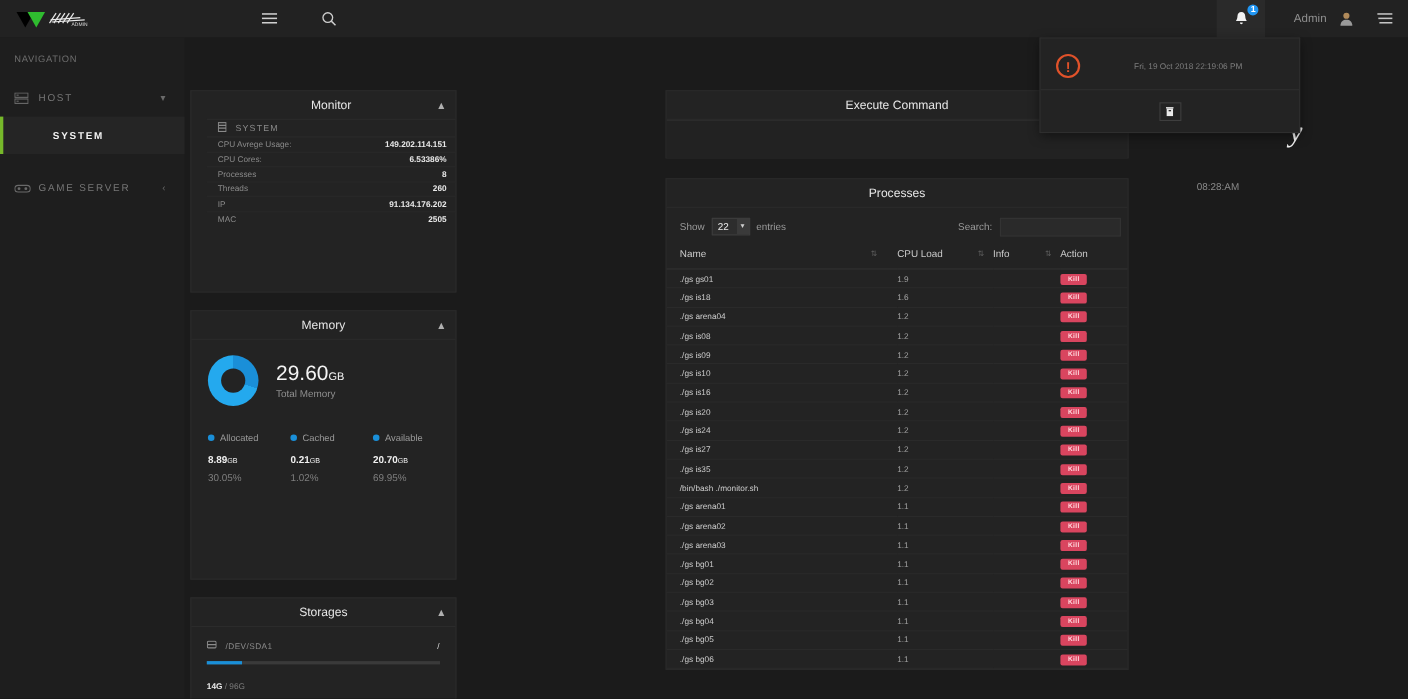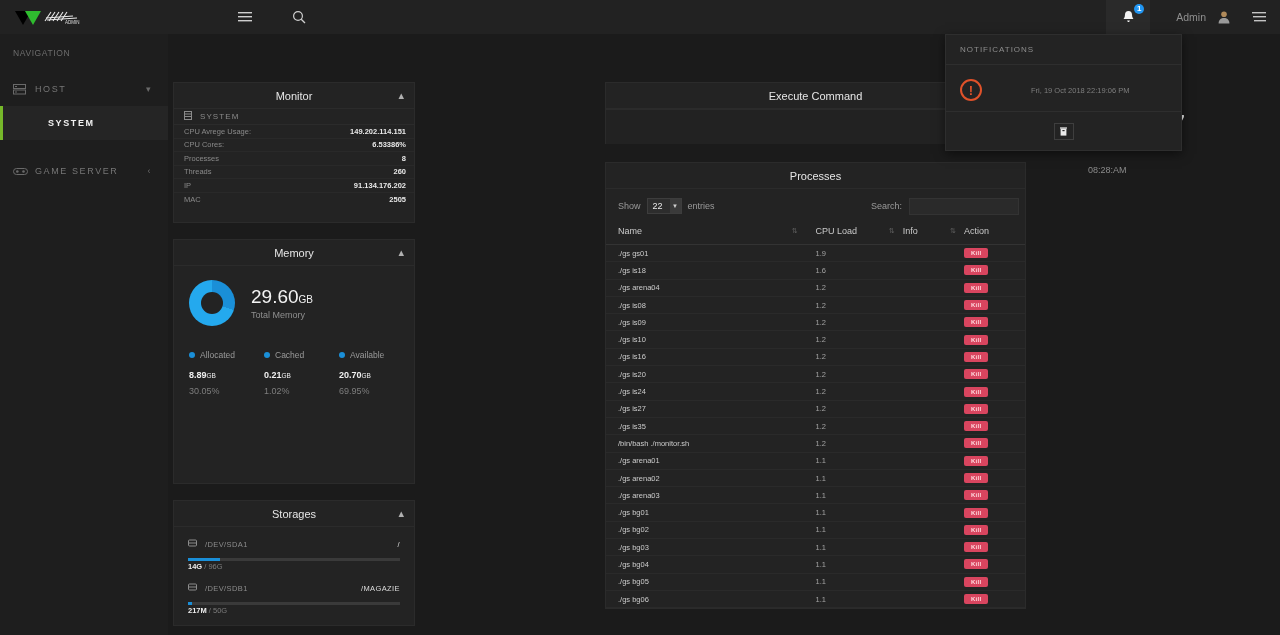--- a/index.html
+++ b/index.html
@@ -77,21 +77,21 @@
     height: 26px; display: flex; align-items: center; justify-content: center;
     position: relative; font-size: 11px; color: #e6e6e6;
     border-bottom: 1px solid #2b2b2b;
   }
   .card-head .collapse {
     position: absolute; right: 10px; top: 6px; color: #b0b0b0; font-size: 11px; cursor: pointer;
   }
 
   
   .col-left { position: absolute; left: 173px; top: 82px; width: 242px; }
-  .monitor-card { height: 141px; }
+  .monitor-card { height: 184px; padding-left: 14px; }
   .mon-sub {
     height: 16px; display: flex; align-items: center; padding-left: 10px; gap: 8px;
     font-size: 8px; letter-spacing: 1.1px; color: #8a8a8a; border-bottom: 1px solid #2b2b2b;
   }
   .mon-row {
     height: 13.5px; display: flex; align-items: center; justify-content: space-between;
     padding: 0 8px 0 10px; font-size: 7.5px; border-bottom: 1px solid #292929;
   }
   .mon-row .k { color: #8a8a8a; }
   .mon-row .v { color: #e8e8e8; font-weight: bold; }
@@ -115,21 +115,21 @@
   .mem-col .val span { font-size: 6.5px; font-weight: normal; }
   .mem-col .pct { font-size: 9px; color: #7e7e7e; margin-top: 6px; }
 
   .storage-card { margin-top: 16px; }
   .st-item { padding: 12px 14px 0 14px; }
   .st-head { display: flex; align-items: center; font-size: 7.5px; color: #8c8c8c; letter-spacing: .4px; }
   .st-head .dv { margin-left: 8px; }
   .st-head .mt { margin-left: auto; color: #dedede; }
   .st-bar { height: 3px; background: #3a3a3a; margin-top: 9px; }
   .st-bar > i { display: block; height: 3px; background: #1a8fd8; }
-  .st-size { margin-top: 1px; font-size: 7.5px; color: #7c7c7c; }
+  .st-size { margin-top: 15px; font-size: 7.5px; color: #7c7c7c; }
   .st-size b { color: #ededed; }
 
   
   .col-right { position: absolute; left: 605px; top: 82px; width: 421px; }
   .exec-card { height: 62px; }
   .exec-body { height: 35px; background: #222222; border-top: 1px solid #2b2b2b; }
   .proc-card { margin-top: 18px; }
   .proc-tools { display: flex; align-items: center; height: 34px; padding: 0 6px 0 12px; }
   .show-lbl, .entries-lbl { font-size: 9px; color: #9a9a9a; }
   .len-select {
@@ -596,21 +596,20 @@
               <td class="c-cpu">1.1</td>
               <td class="c-info"></td>
               <td class="c-act"><span class="kill-btn">Kill</span></td>
             </tr>
           </tbody>
       </table>
     </div>
   </div>
 
   <div class="notif">
-    <div class="notif-title">NOTIFICATIONS</div>
     <div class="notif-item">
       <div class="notif-ic">!</div>
       <div class="notif-txt">
         <div class="notif-time">Fri, 19 Oct 2018 22:19:06 PM</div>
       </div>
     </div>
     <div class="notif-foot">
       <div class="trash-btn">
         <svg width="7" height="9" viewBox="0 0 7 9">
           <rect x="0.6" y="1.6" width="5.8" height="7" fill="#eaeaea"></rect>

